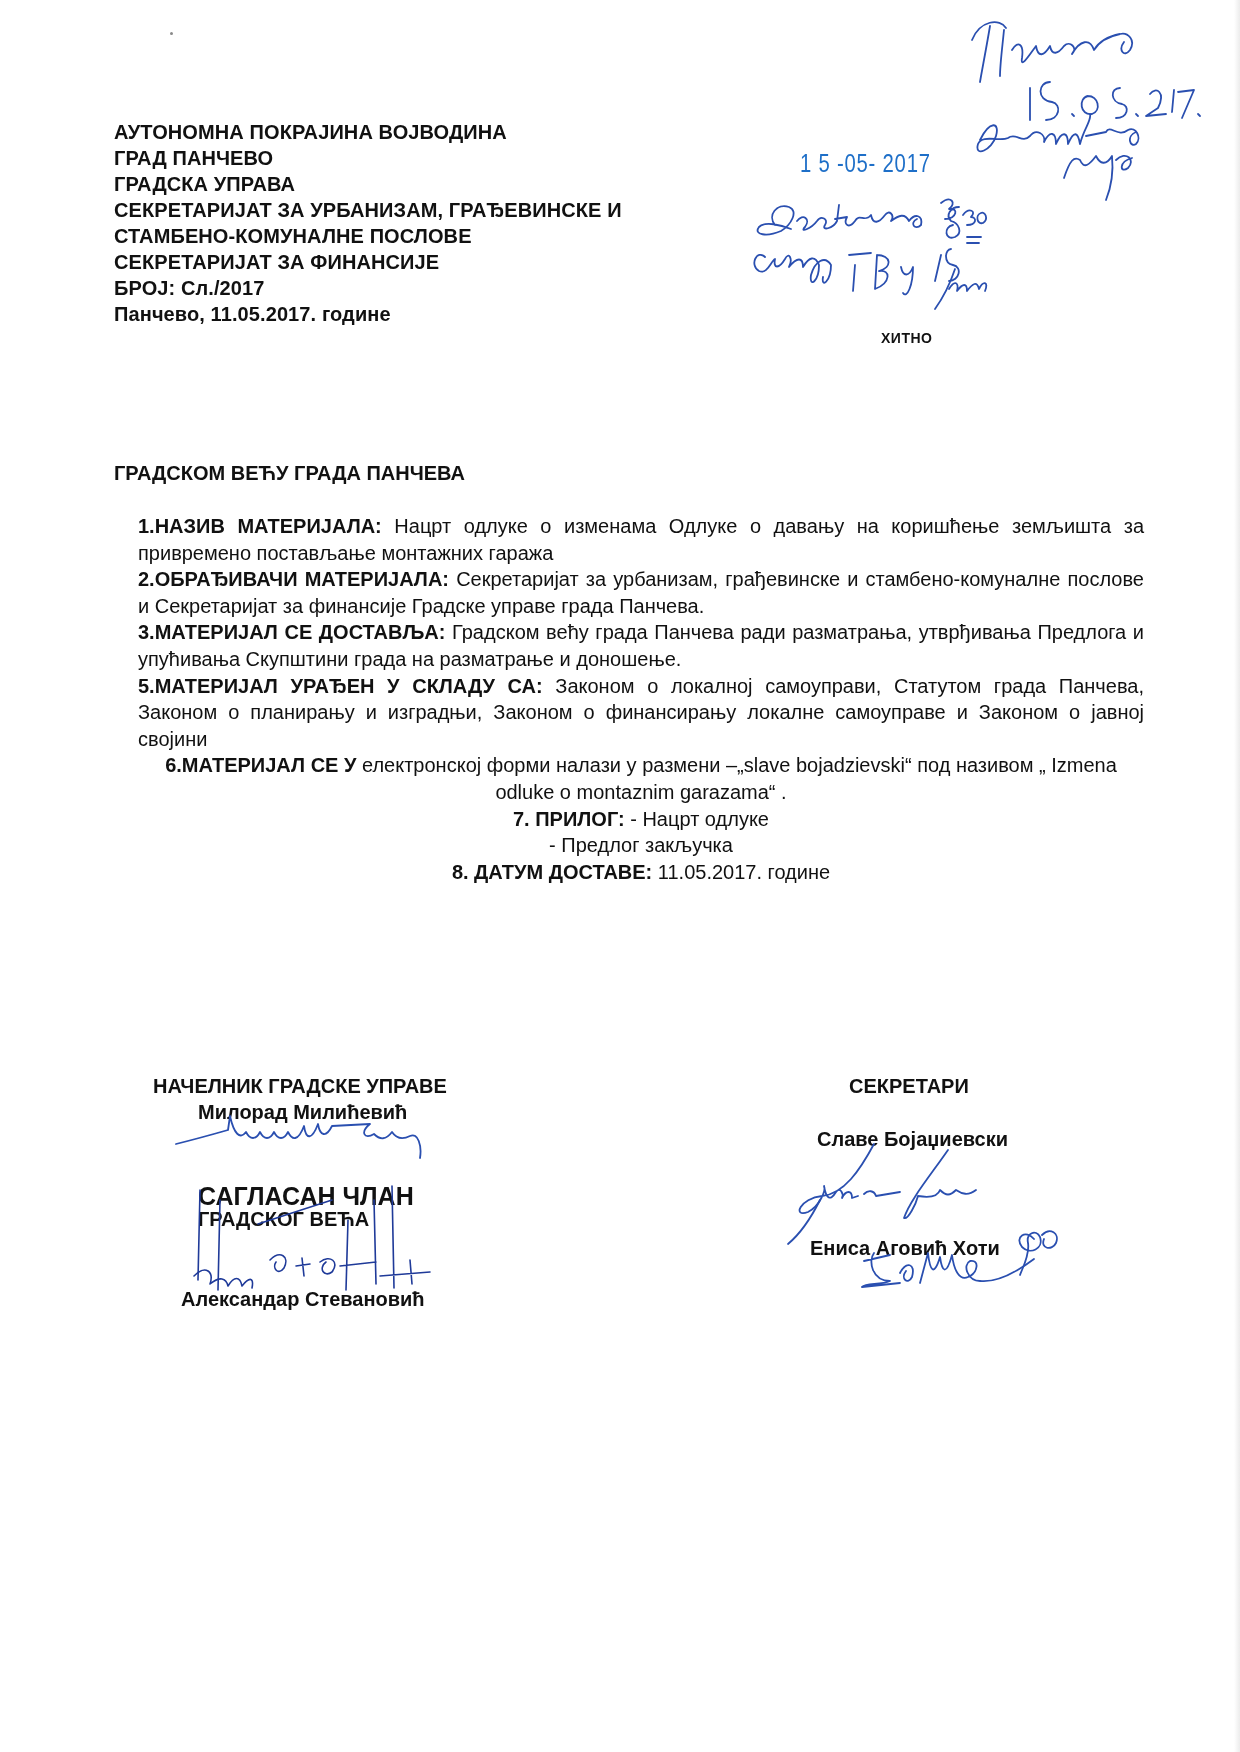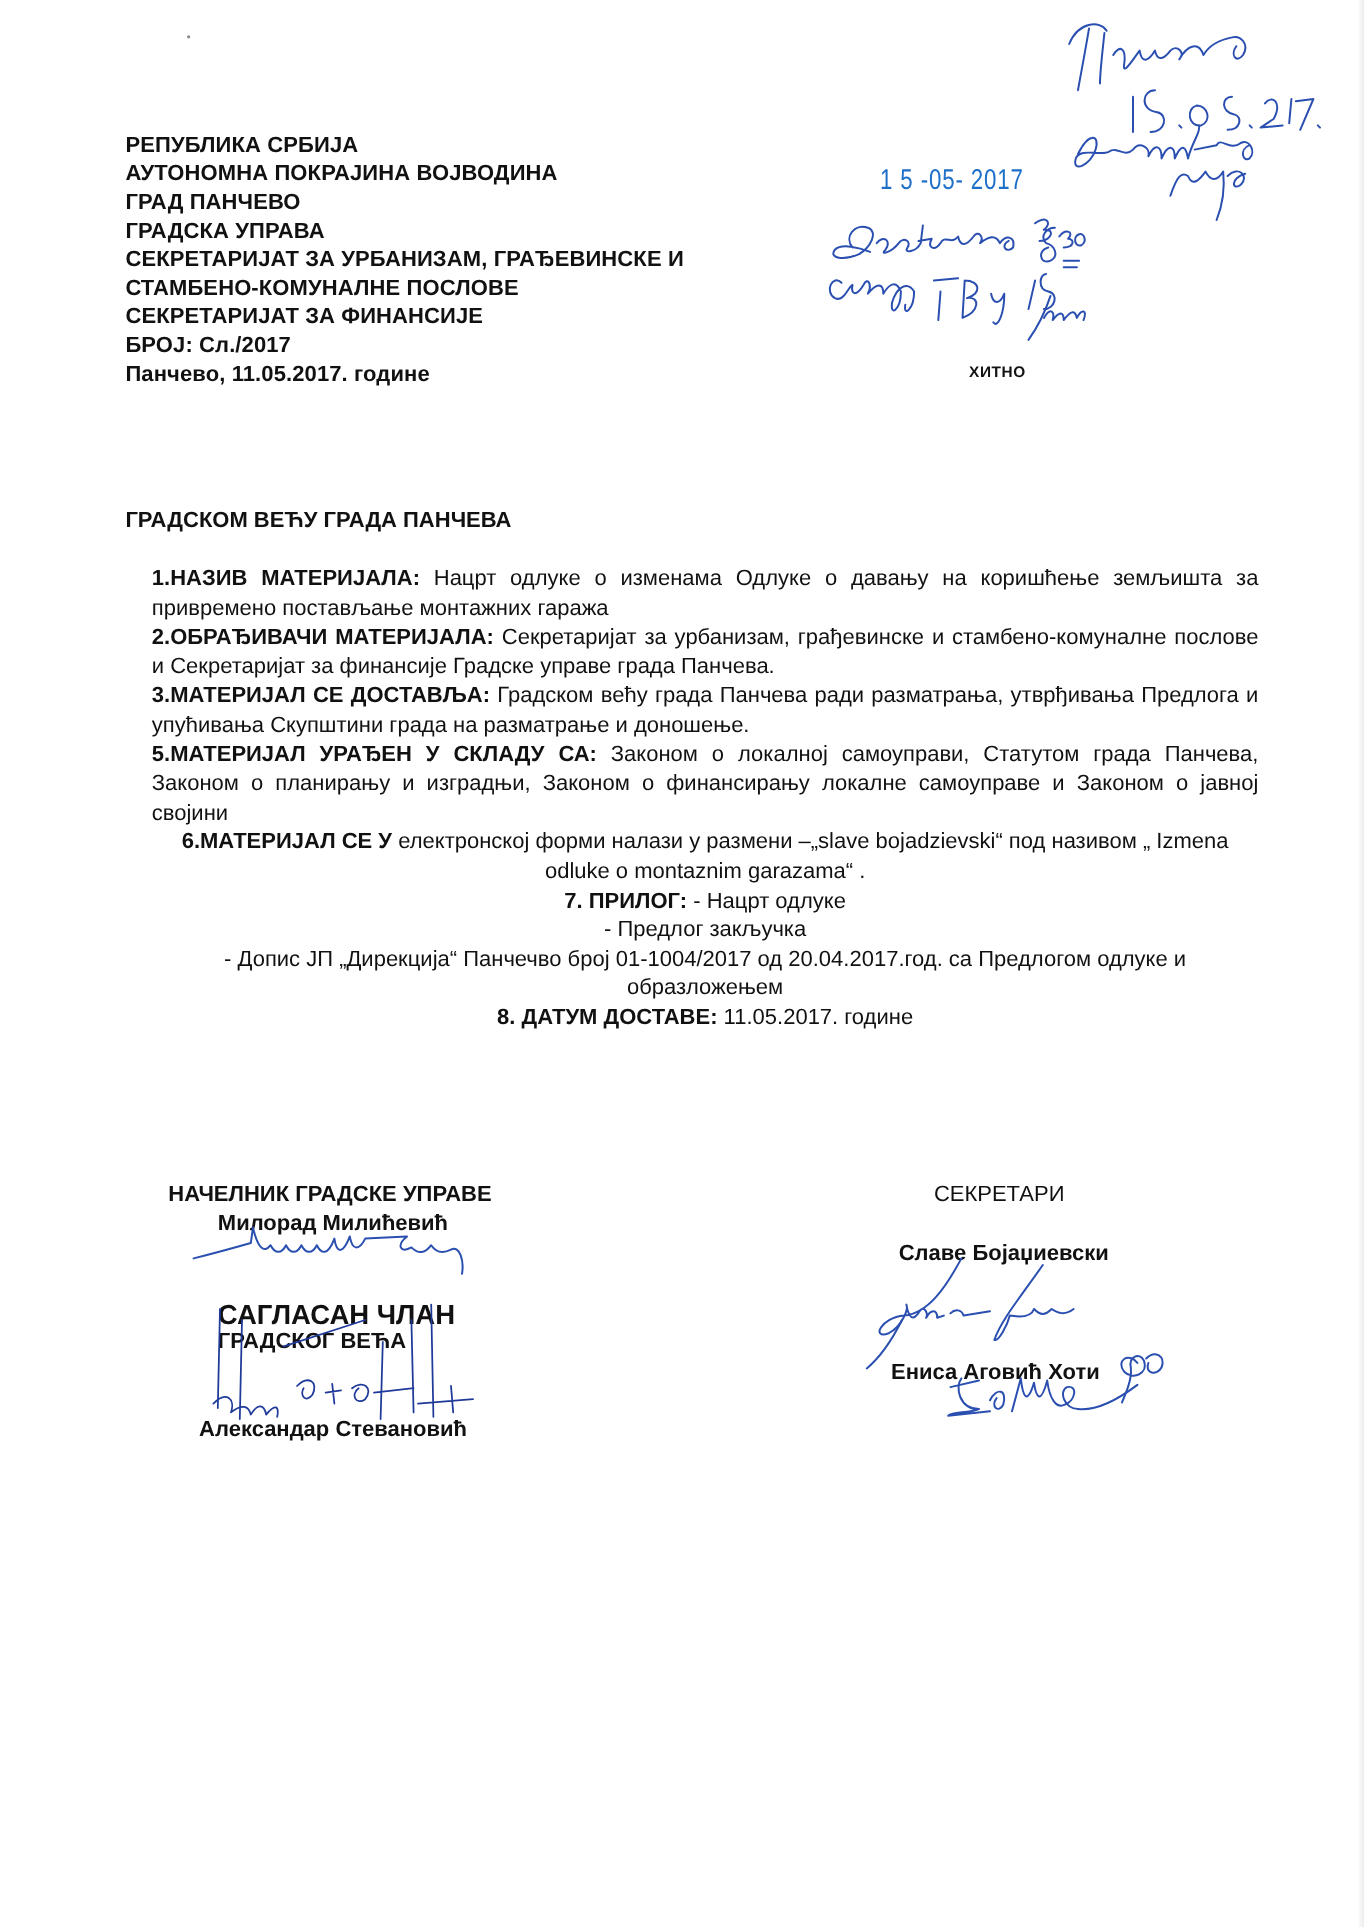--- a/index.html
+++ b/index.html
@@ -127,21 +127,21 @@
       top: 1288px;
       font-size: 20px;
       font-weight: bold;
       white-space: nowrap;
     }
     .sig-right-title {
       position: absolute;
       left: 849px;
       top: 1075px;
       font-size: 20px;
-      font-weight: normal;
+      font-weight: bold;
       white-space: nowrap;
     }
     .sig-right-name1 {
       position: absolute;
       left: 817px;
       top: 1128px;
       font-size: 20px;
       font-weight: bold;
       white-space: nowrap;
       text-align: center;
@@ -157,21 +157,20 @@
     .ink { stroke: #2a4fb0; fill: none; stroke-width: 1.8; stroke-linecap: round; stroke-linejoin: round; }
     .ink-dark { stroke: #1f3a99; fill: none; stroke-width: 1.6; stroke-linecap: round; stroke-linejoin: round; }
   </style>
 </head>
 <body>
 
 <div class="page-edge"></div>
 <div class="speck"></div>
 
 <div class="header-block">
-  <div class="hline">РЕПУБЛИКА СРБИЈА</div>
   <div class="hline">АУТОНОМНА ПОКРАЈИНА ВОЈВОДИНА</div>
   <div class="hline">ГРАД ПАНЧЕВО</div>
   <div class="hline">ГРАДСКА УПРАВА</div>
   <div class="hline">СЕКРЕТАРИЈАТ ЗА УРБАНИЗАМ, ГРАЂЕВИНСКЕ И</div>
   <div class="hline">СТАМБЕНО-КОМУНАЛНЕ ПОСЛОВЕ</div>
   <div class="hline">СЕКРЕТАРИЈАТ ЗА ФИНАНСИЈЕ</div>
   <div class="hline">БРОЈ: Сл./2017</div>
   <div class="hline">Панчево, 11.05.2017. године</div>
 </div>
 
@@ -224,21 +223,20 @@
   <div class="item">
     <span class="lbl">5.МАТЕРИЈАЛ УРАЂЕН У СКЛАДУ СА:</span><span> Законом о локалној самоуправи, Статутом града Панчева, Законом о планирању и изградњи,  Законом о финансирању локалне самоуправе и Законом о  јавној својини</span>
   </div>
   <div class="item item-last-left">
     <span class="lbl">6.МАТЕРИЈАЛ СЕ У</span><span>  електронској форми налази у размени –„slave bojadzievski“ под називом „ Izmena odluke o montaznim garazama“ .</span>
   </div>
   <div class="item item-last-left">
     <span class="lbl">7. ПРИЛОГ:</span><span>  - Нацрт   одлуке</span>
   </div>
   <div class="item item-last-left">- Предлог закључка</div>
-  <div class="item item-last-left">- Допис ЈП „Дирекција“ Панчечво број 01-1004/2017 од 20.04.2017.год. са Предлогом одлуке и образложењем</div>
   <div class="item item-last-left">
     <span class="lbl">8. ДАТУМ ДОСТАВЕ:</span><span> 11.05.2017. године</span>
   </div>
 </div>
 
 <div class="sig-left-title">НАЧЕЛНИК ГРАДСКЕ УПРАВЕ</div>
 <div class="sig-left-name">Милорад Милићевић</div>
 <svg class="handwriting" style="left:170px; top:1110px;" width="270" height="60" viewBox="0 0 270 60">
   <g class="ink">
     <path d="M6 34 C30 28, 44 24, 58 20 L60 6 C64 24, 70 30, 76 22 C80 30, 86 30, 90 22 C94 30, 100 30, 104 22 C108 30, 114 30, 118 22 C122 30, 128 32, 134 16 C136 30, 142 30, 148 14 C150 26, 156 28, 162 16 L200 14 C190 22, 194 30, 204 24 C210 30, 216 30, 222 22 C226 28, 232 30, 240 26 C248 22, 252 36, 250 48"></path>

